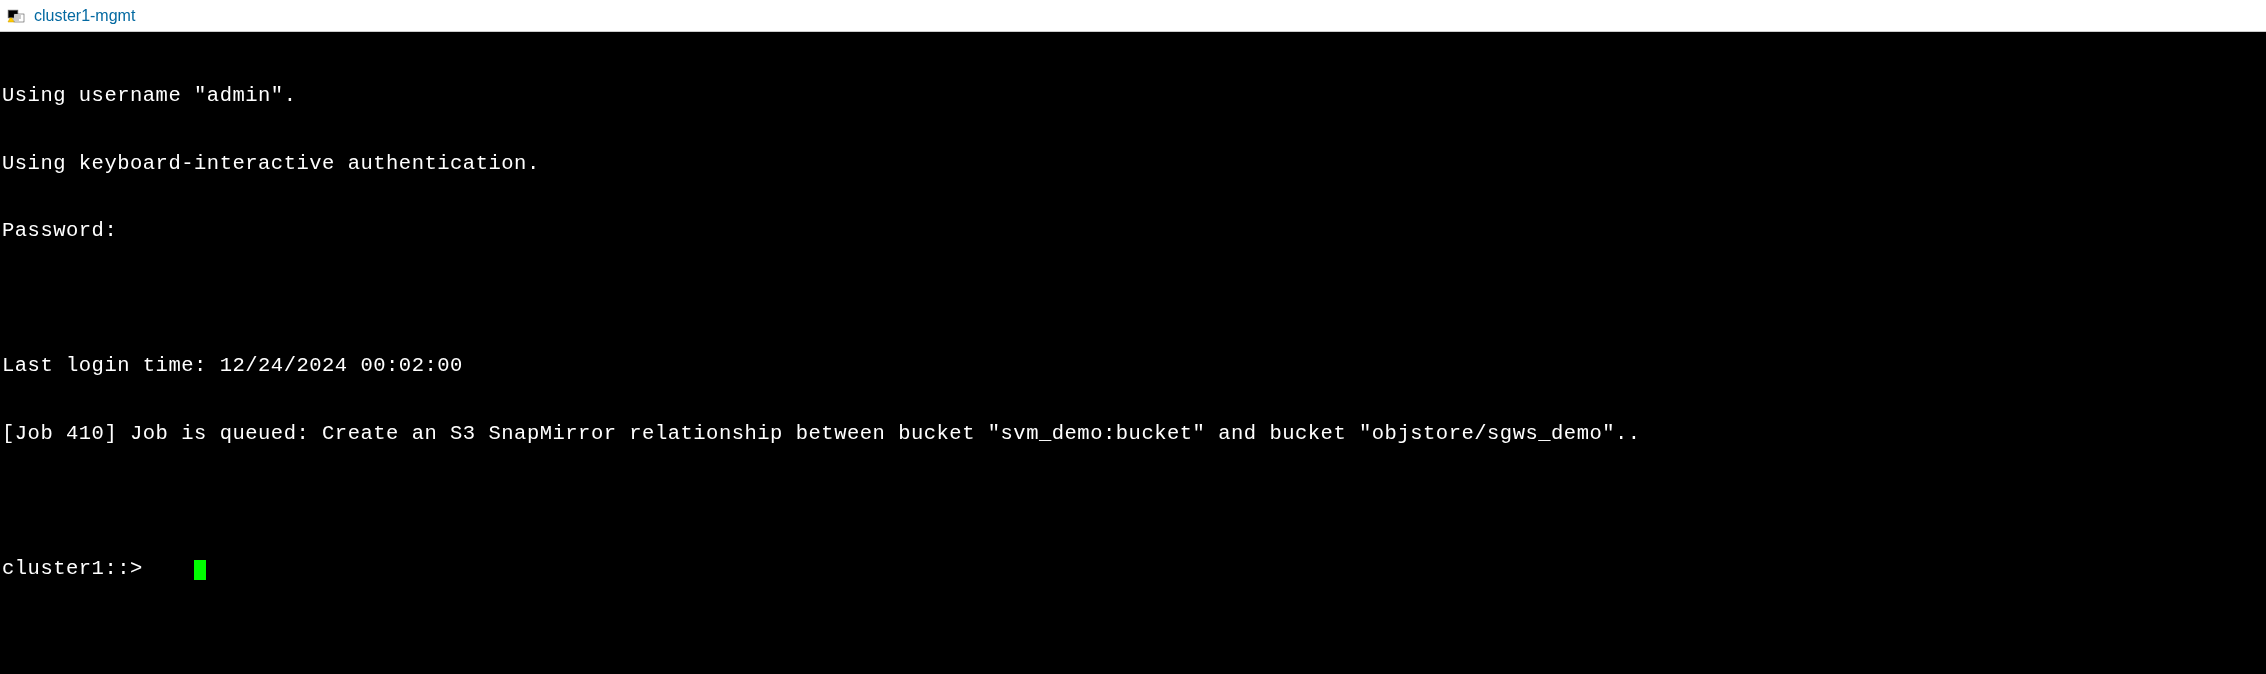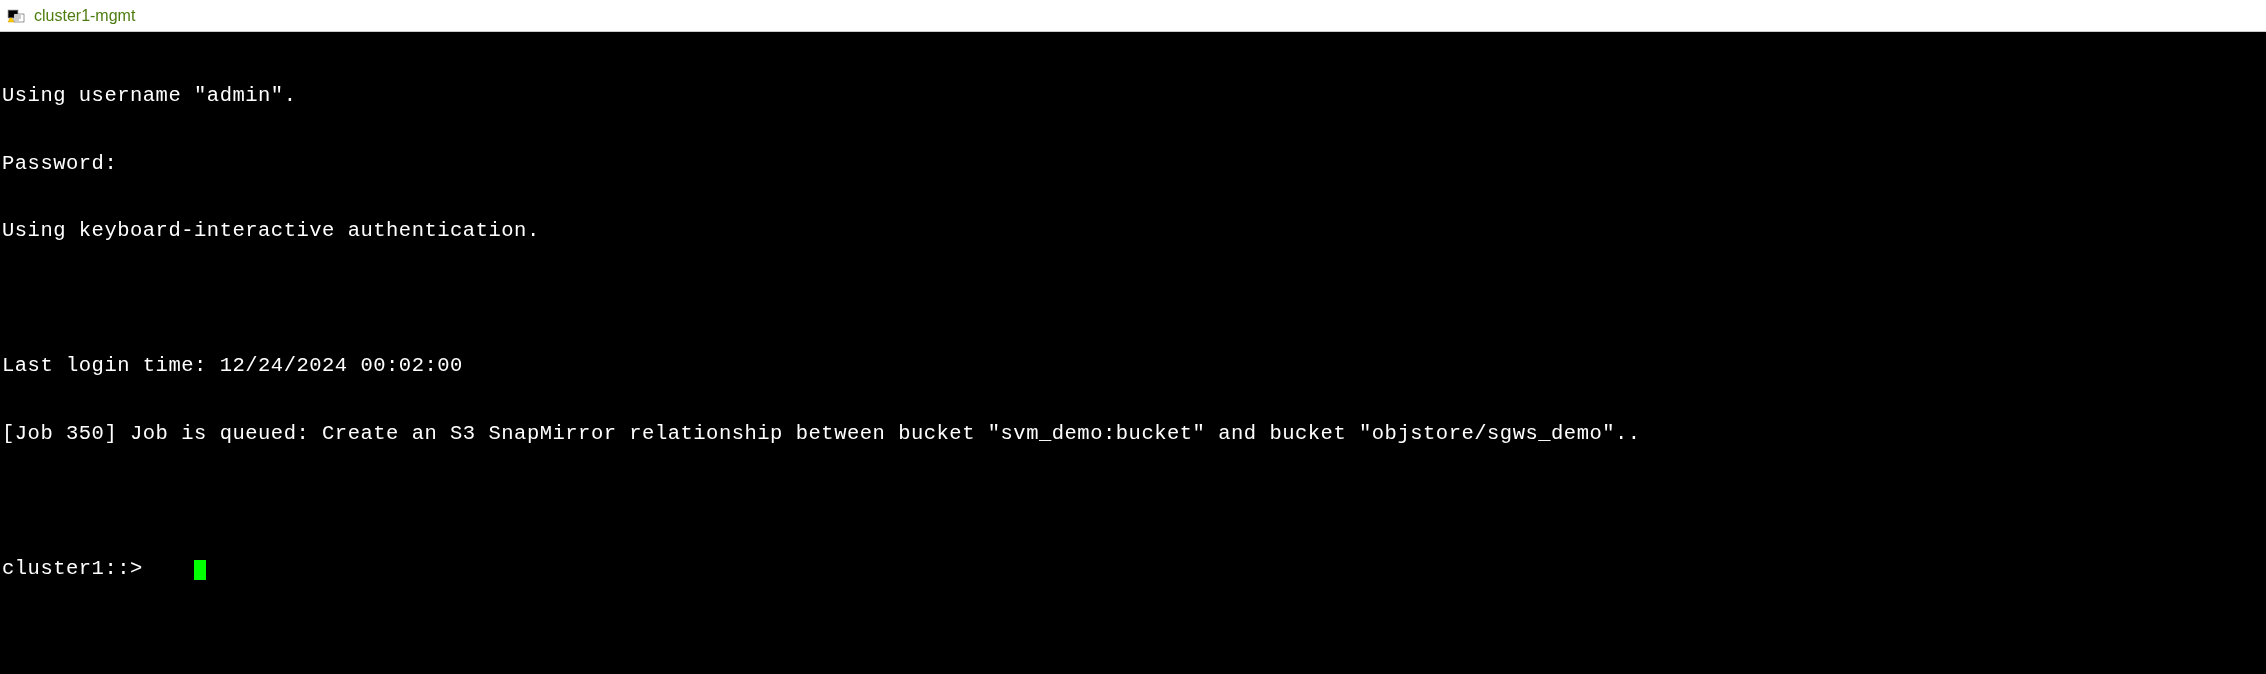--- a/index.html
+++ b/index.html
@@ -26,21 +26,21 @@
       width: 20px;
       height: 20px;
       margin-right: 8px;
       display: inline-flex;
       align-items: center;
       justify-content: center;
     }
     .titlebar-title {
       font-family: 'Segoe UI', Tahoma, sans-serif;
       font-size: 16px;
-      color: #4d7c0f;
+      color: #0369a1;
     }
     .terminal {
       background: #000;
       color: #fff;
       width: 100%;
       height: calc(100% - 32px);
       padding: 8px 2px;
       font-size: 20.5px;
       line-height: 22.5px;
       letter-spacing: 0.5px;
@@ -78,20 +78,20 @@
       <line x1="8" y1="11" x2="14" y2="11" stroke="#333" stroke-width="0.5"></line>
       <line x1="8" y1="13" x2="12" y2="13" stroke="#333" stroke-width="0.5"></line>
       <path d="M 3 11 L 1 15 L 7 15 L 5 11 Z" fill="#ffcc00" stroke="#cc9900" stroke-width="0.5"></path>
     </svg>
   </span>
   <span class="titlebar-title">cluster1-mgmt</span>
 </div>
 
 <div class="terminal">
   <span class="terminal-line">Using username "admin".</span>
+  <span class="terminal-line">Using keyboard-interactive authentication.</span>
   <span class="terminal-line">Password:</span>
-  <span class="terminal-line">Using keyboard-interactive authentication.</span>
   <span class="terminal-line"></span>
   <span class="terminal-line">Last login time: 12/24/2024 00:02:00</span>
-  <span class="terminal-line">[Job 350] Job is queued: Create an S3 SnapMirror relationship between bucket "svm_demo:bucket" and bucket "objstore/sgws_demo"..</span>
+  <span class="terminal-line">[Job 410] Job is queued: Create an S3 SnapMirror relationship between bucket "svm_demo:bucket" and bucket "objstore/sgws_demo"..</span>
   <span class="terminal-line"></span>
   <div class="prompt-line"><span>cluster1::&gt; </span><span class="cursor"></span></div>
 </div>
 
 </body></html>

